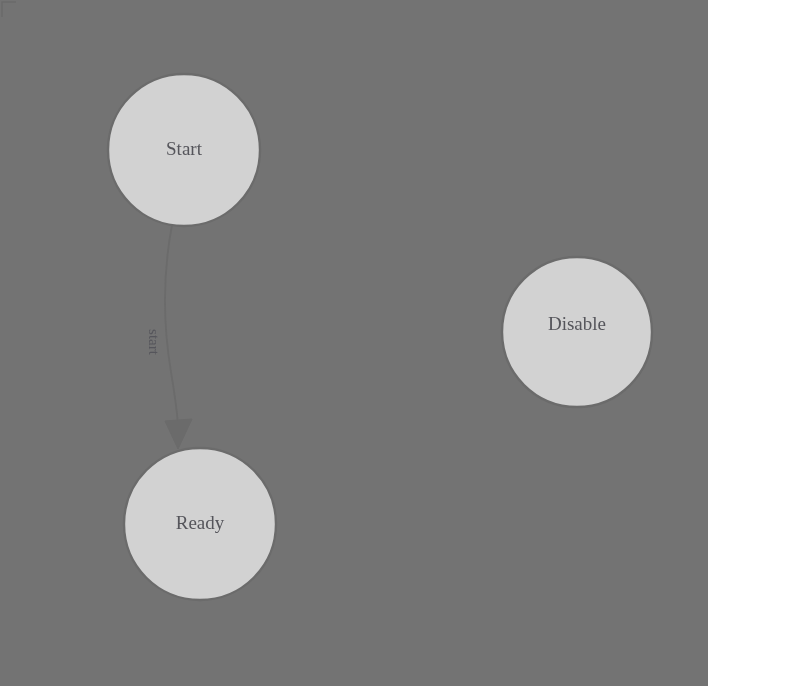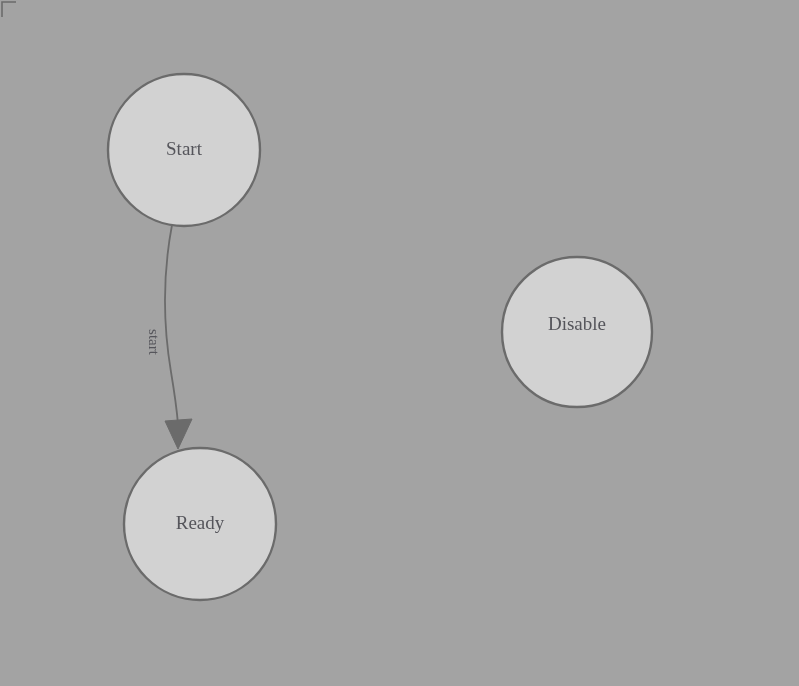--- a/index.html
+++ b/index.html
@@ -56,21 +56,21 @@
   }
   .corner-marker {
     fill: none;
     stroke: #6b6b6b;
     stroke-width: 1.6;
   }
 </style>
 </head>
 <body>
 
-<div id="canvas" style="background: #a3a3a3; width: 799px; height: 686px;">
+<div id="canvas" style="background: #737373; width: 708px; height: 686px;">
   <svg id="diagram-svg" viewBox="0 0 799 686" xmlns="http://www.w3.org/2000/svg">
 
     <path class="corner-marker" id="corner-bracket" d="M 16 2 L 2 2 L 2 17"></path>
 
     <g id="edge-start-to-ready">
       <path class="edge-path" id="edge-0-path" d="M 172 225 C 162 278 164 330 171 372 C 175 396 177 412 178 424" stroke="#6b6b6b"></path>
       <path class="edge-arrowhead" id="edge-0-arrow" d="M 165 421 L 192 419 L 178 449 Z" fill="#6b6b6b" stroke="#6b6b6b"></path>
       <text class="edge-label" id="edge-0-label" x="149" y="342" fill="#55555b" transform="rotate(90 149 342)">start</text>
     </g>
 

